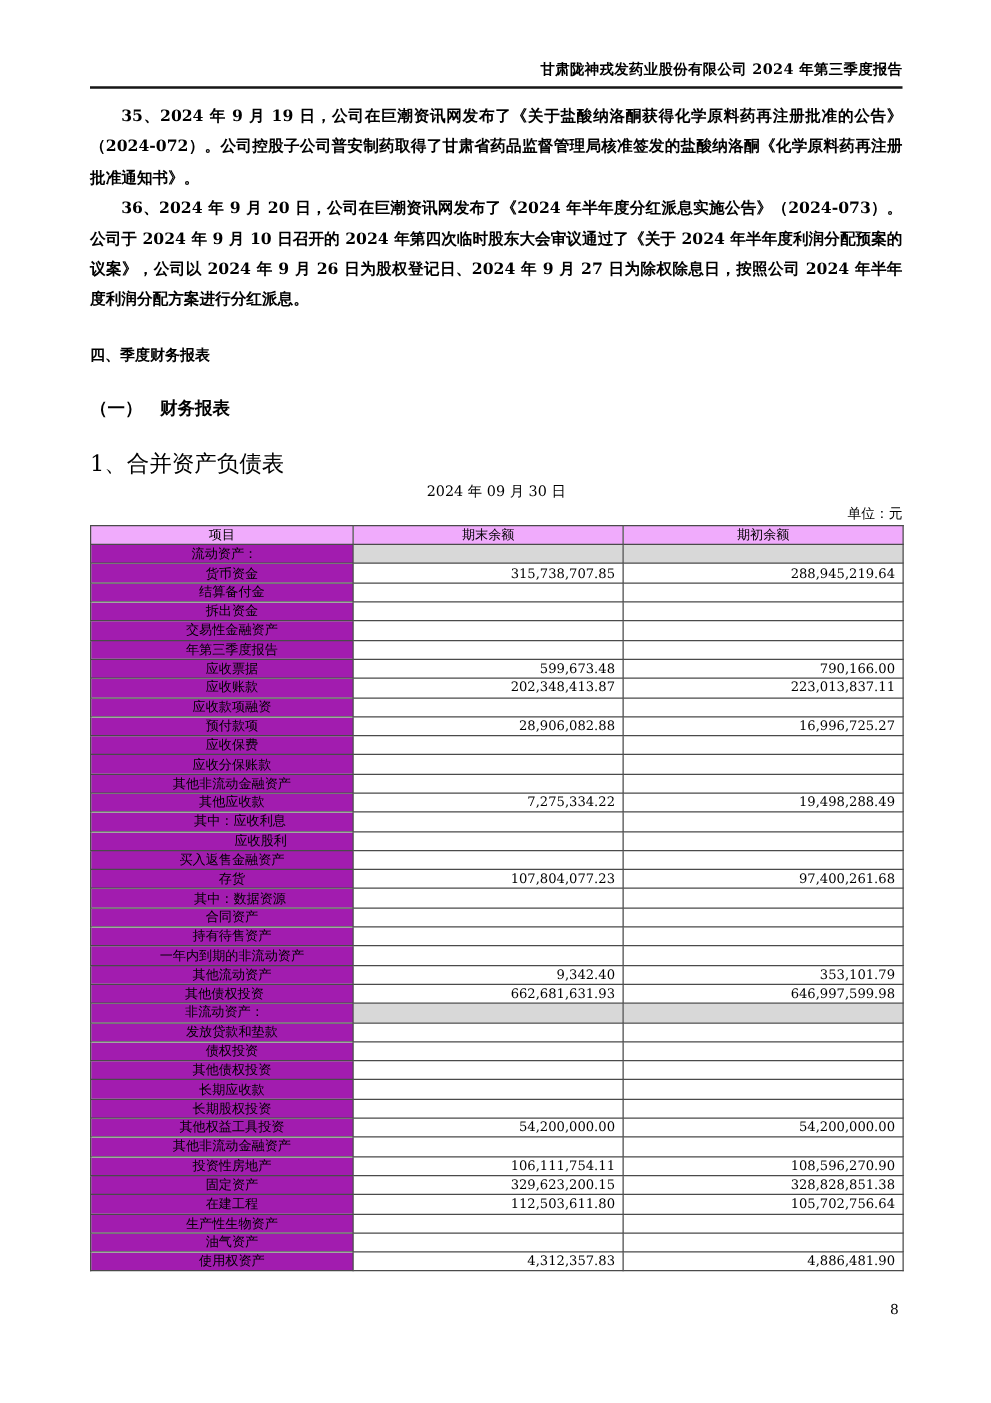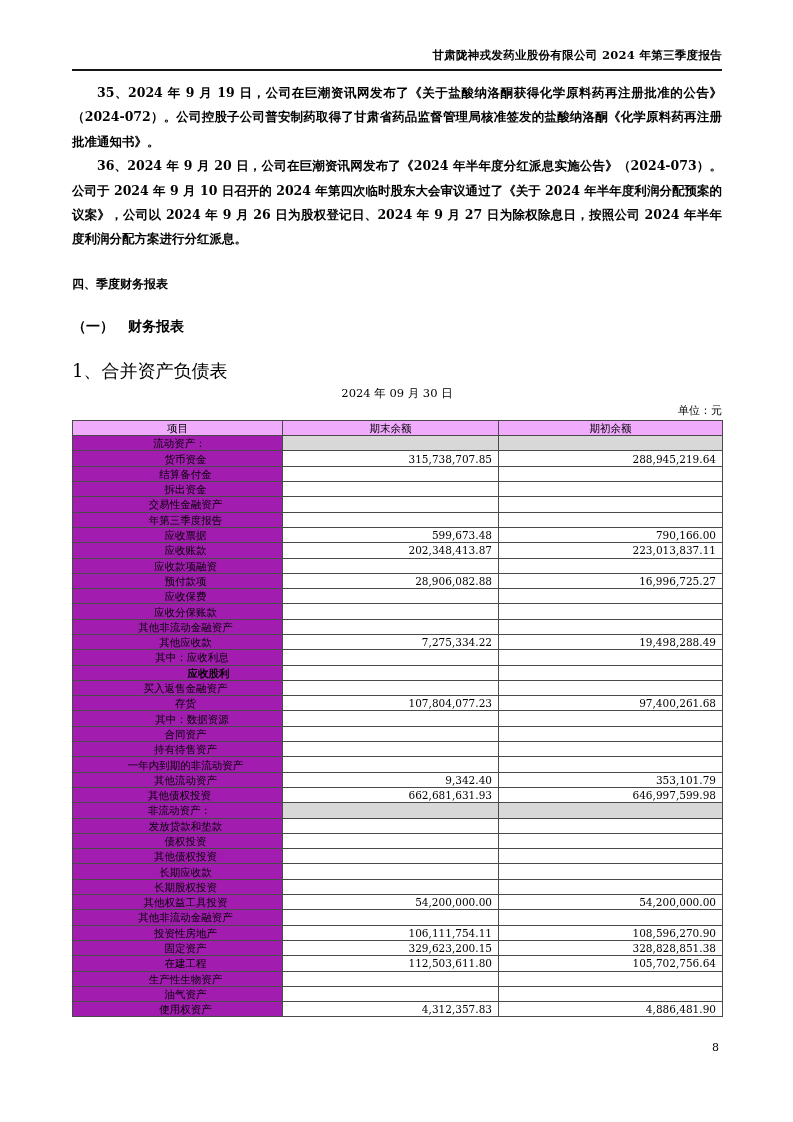--- a/index.html
+++ b/index.html
@@ -59,21 +59,21 @@
     padding: 0;
     overflow: hidden;
     white-space: nowrap;
   }
   .bs thead th { background: #f0abfc; text-align: center; }
   .bs tbody th { background: #a21caf; text-align: center; padding-left: 16px; }
   .bs tbody td { background: #ffffff; text-align: right; padding-right: 6px; }
   .bs tr.section td { background: #d8d8d8; }
   .bs tbody th.lv0 { padding-left: 4px; }
   .bs tbody th.lv2 { padding-left: 29px; }
-  .bs tbody th.lv3 { padding-left: 62px; font-weight: bold; }
+  .bs tbody th.lv3 { padding-left: 62px; }
 
   .page-number {
     position: absolute;
     top: 1041px;
     right: 74px;
     font-size: 11px;
   }
 </style>
 </head>
 <body>

